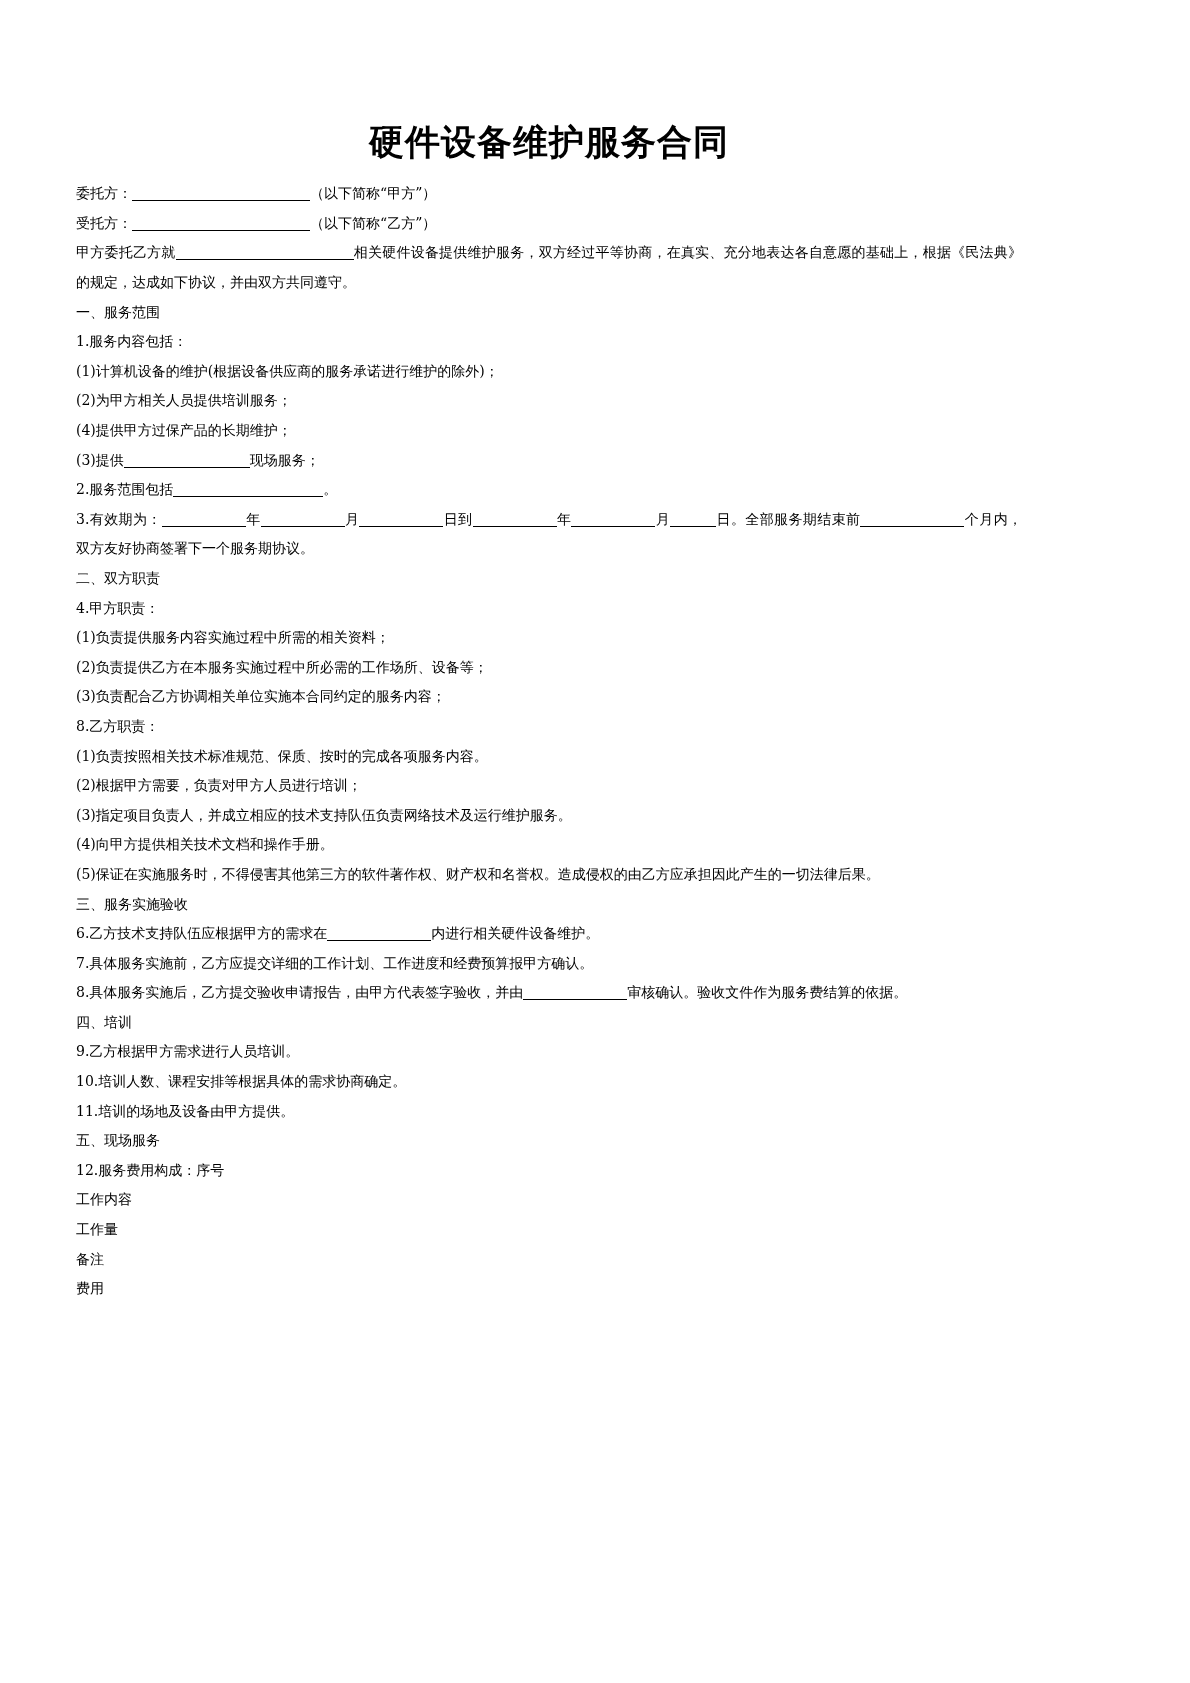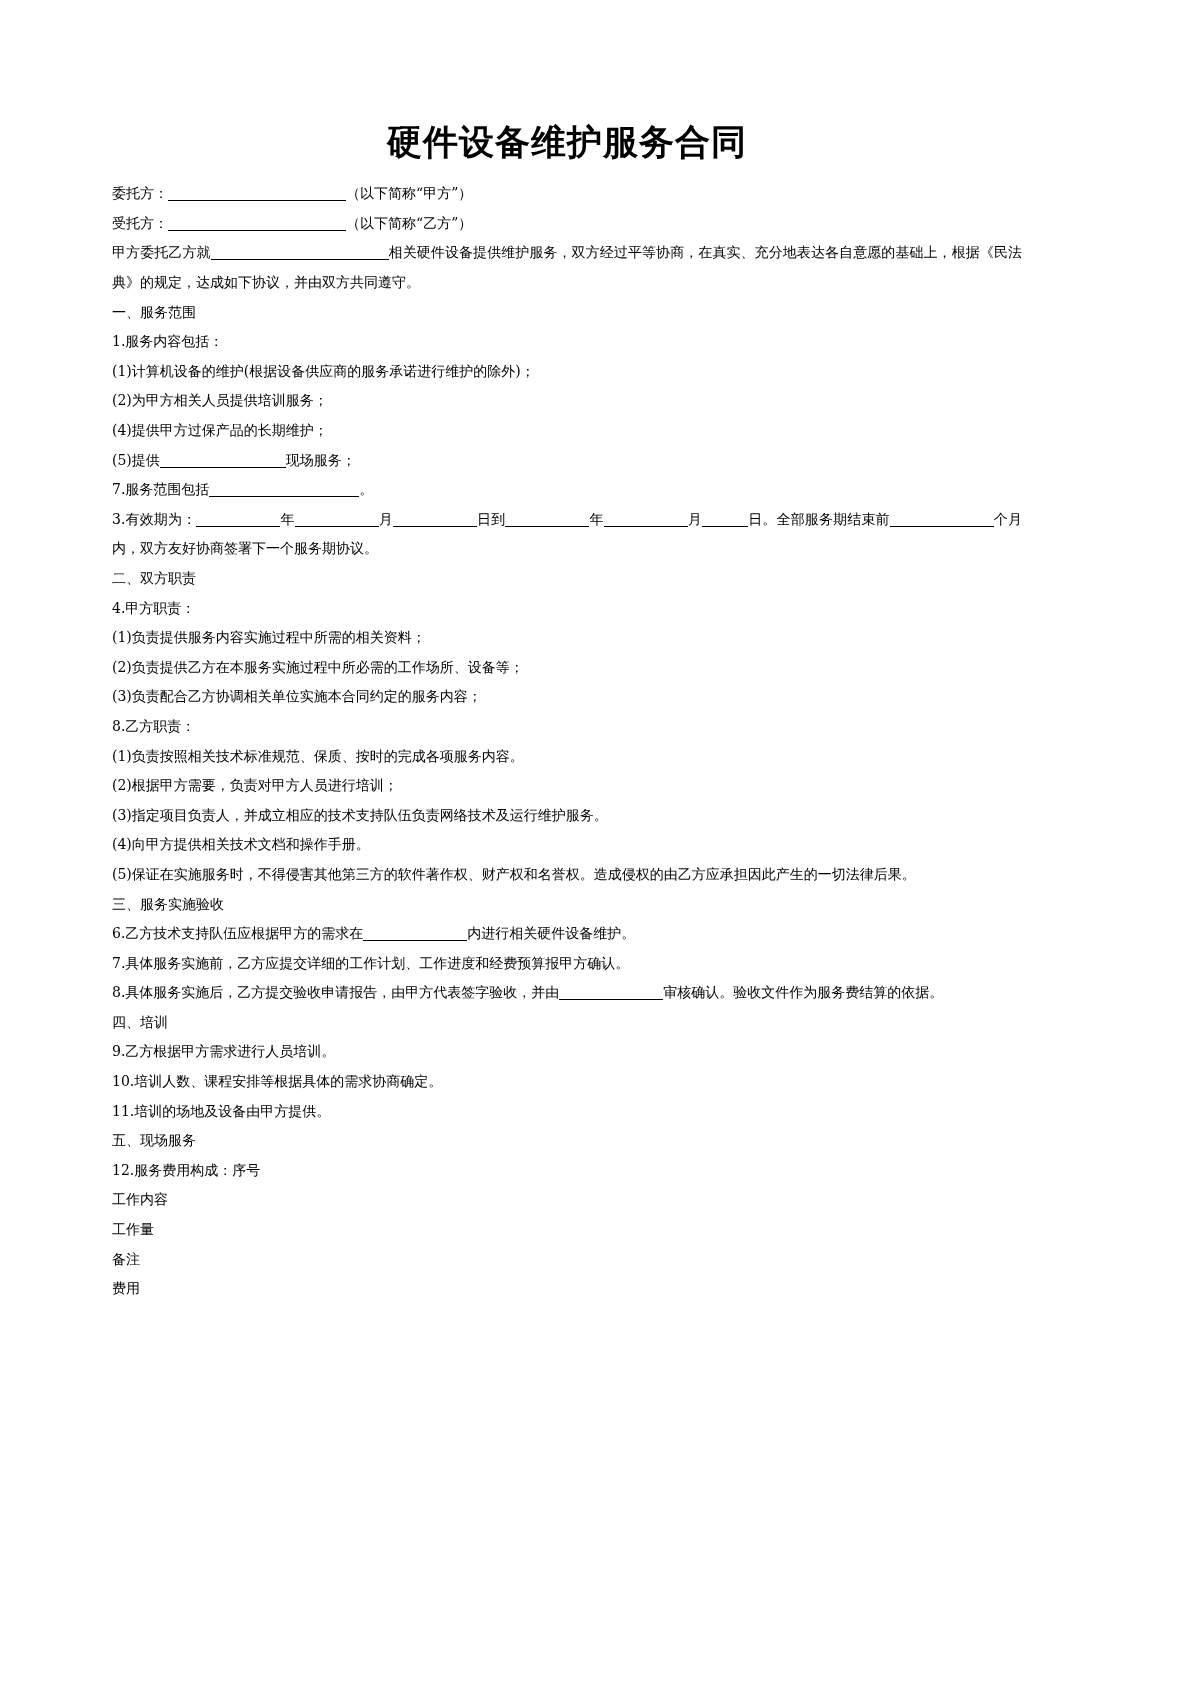--- a/index.html
+++ b/index.html
@@ -13,21 +13,21 @@
     font-family: "DejaVu Serif", "Liberation Serif", serif;
     color: #000000;
     -webkit-font-smoothing: antialiased;
   }
   .page {
     position: relative;
     width: 1190px;
     height: 1683px;
     background: #ffffff;
     box-sizing: border-box;
-    padding: 118px 168px 0 112px;
+    padding: 118px 168px 0 76px;
   }
   .doc-title {
     text-align: center;
     font-size: 35px;
     font-weight: bold;
     line-height: 1.35;
     letter-spacing: 1px;
     margin: 0 0 14px 0;
     font-family: "DejaVu Serif", "Liberation Serif", serif;
   }
@@ -73,23 +73,23 @@
 
     <p class="p"><span>甲方委托乙方就</span><span class="blank b-xxl"></span><span>相关硬件设备提供维护服务，双方经过平等协商，在真实、充分地表达各自意愿的基础上，根据《民法典》的规定，达成如下协议，并由双方共同遵守。</span></p>
 
     <p class="p">一、服务范围</p>
 
     <p class="p">1.服务内容包括：</p>
     <p class="p">(1)计算机设备的维护(根据设备供应商的服务承诺进行维护的除外)；</p>
     <p class="p">(2)为甲方相关人员提供培训服务；</p>
     <p class="p">(4)提供甲方过保产品的长期维护；</p>
 
-    <p class="p"><span>(5)提供</span><span class="blank b-lg"></span><span>现场服务；</span></p>
+    <p class="p"><span>(3)提供</span><span class="blank b-lg"></span><span>现场服务；</span></p>
 
-    <p class="p"><span>7.服务范围包括</span><span class="blank b-xl"></span><span>。</span></p>
+    <p class="p"><span>2.服务范围包括</span><span class="blank b-xl"></span><span>。</span></p>
 
     <p class="p"><span>3.有效期为：</span><span class="blank b-sm"></span><span>年</span><span class="blank b-sm"></span><span>月</span><span class="blank b-sm"></span><span>日到</span><span class="blank b-sm"></span><span>年</span><span class="blank b-sm"></span><span>月</span><span class="blank b-tail"></span><span>日。全部服务期结束前</span><span class="blank b-md"></span><span>个月内，双方友好协商签署下一个服务期协议。</span></p>
 
     <p class="p">二、双方职责</p>
 
     <p class="p">4.甲方职责：</p>
     <p class="p">(1)负责提供服务内容实施过程中所需的相关资料；</p>
     <p class="p">(2)负责提供乙方在本服务实施过程中所必需的工作场所、设备等；</p>
     <p class="p">(3)负责配合乙方协调相关单位实施本合同约定的服务内容；</p>
 

